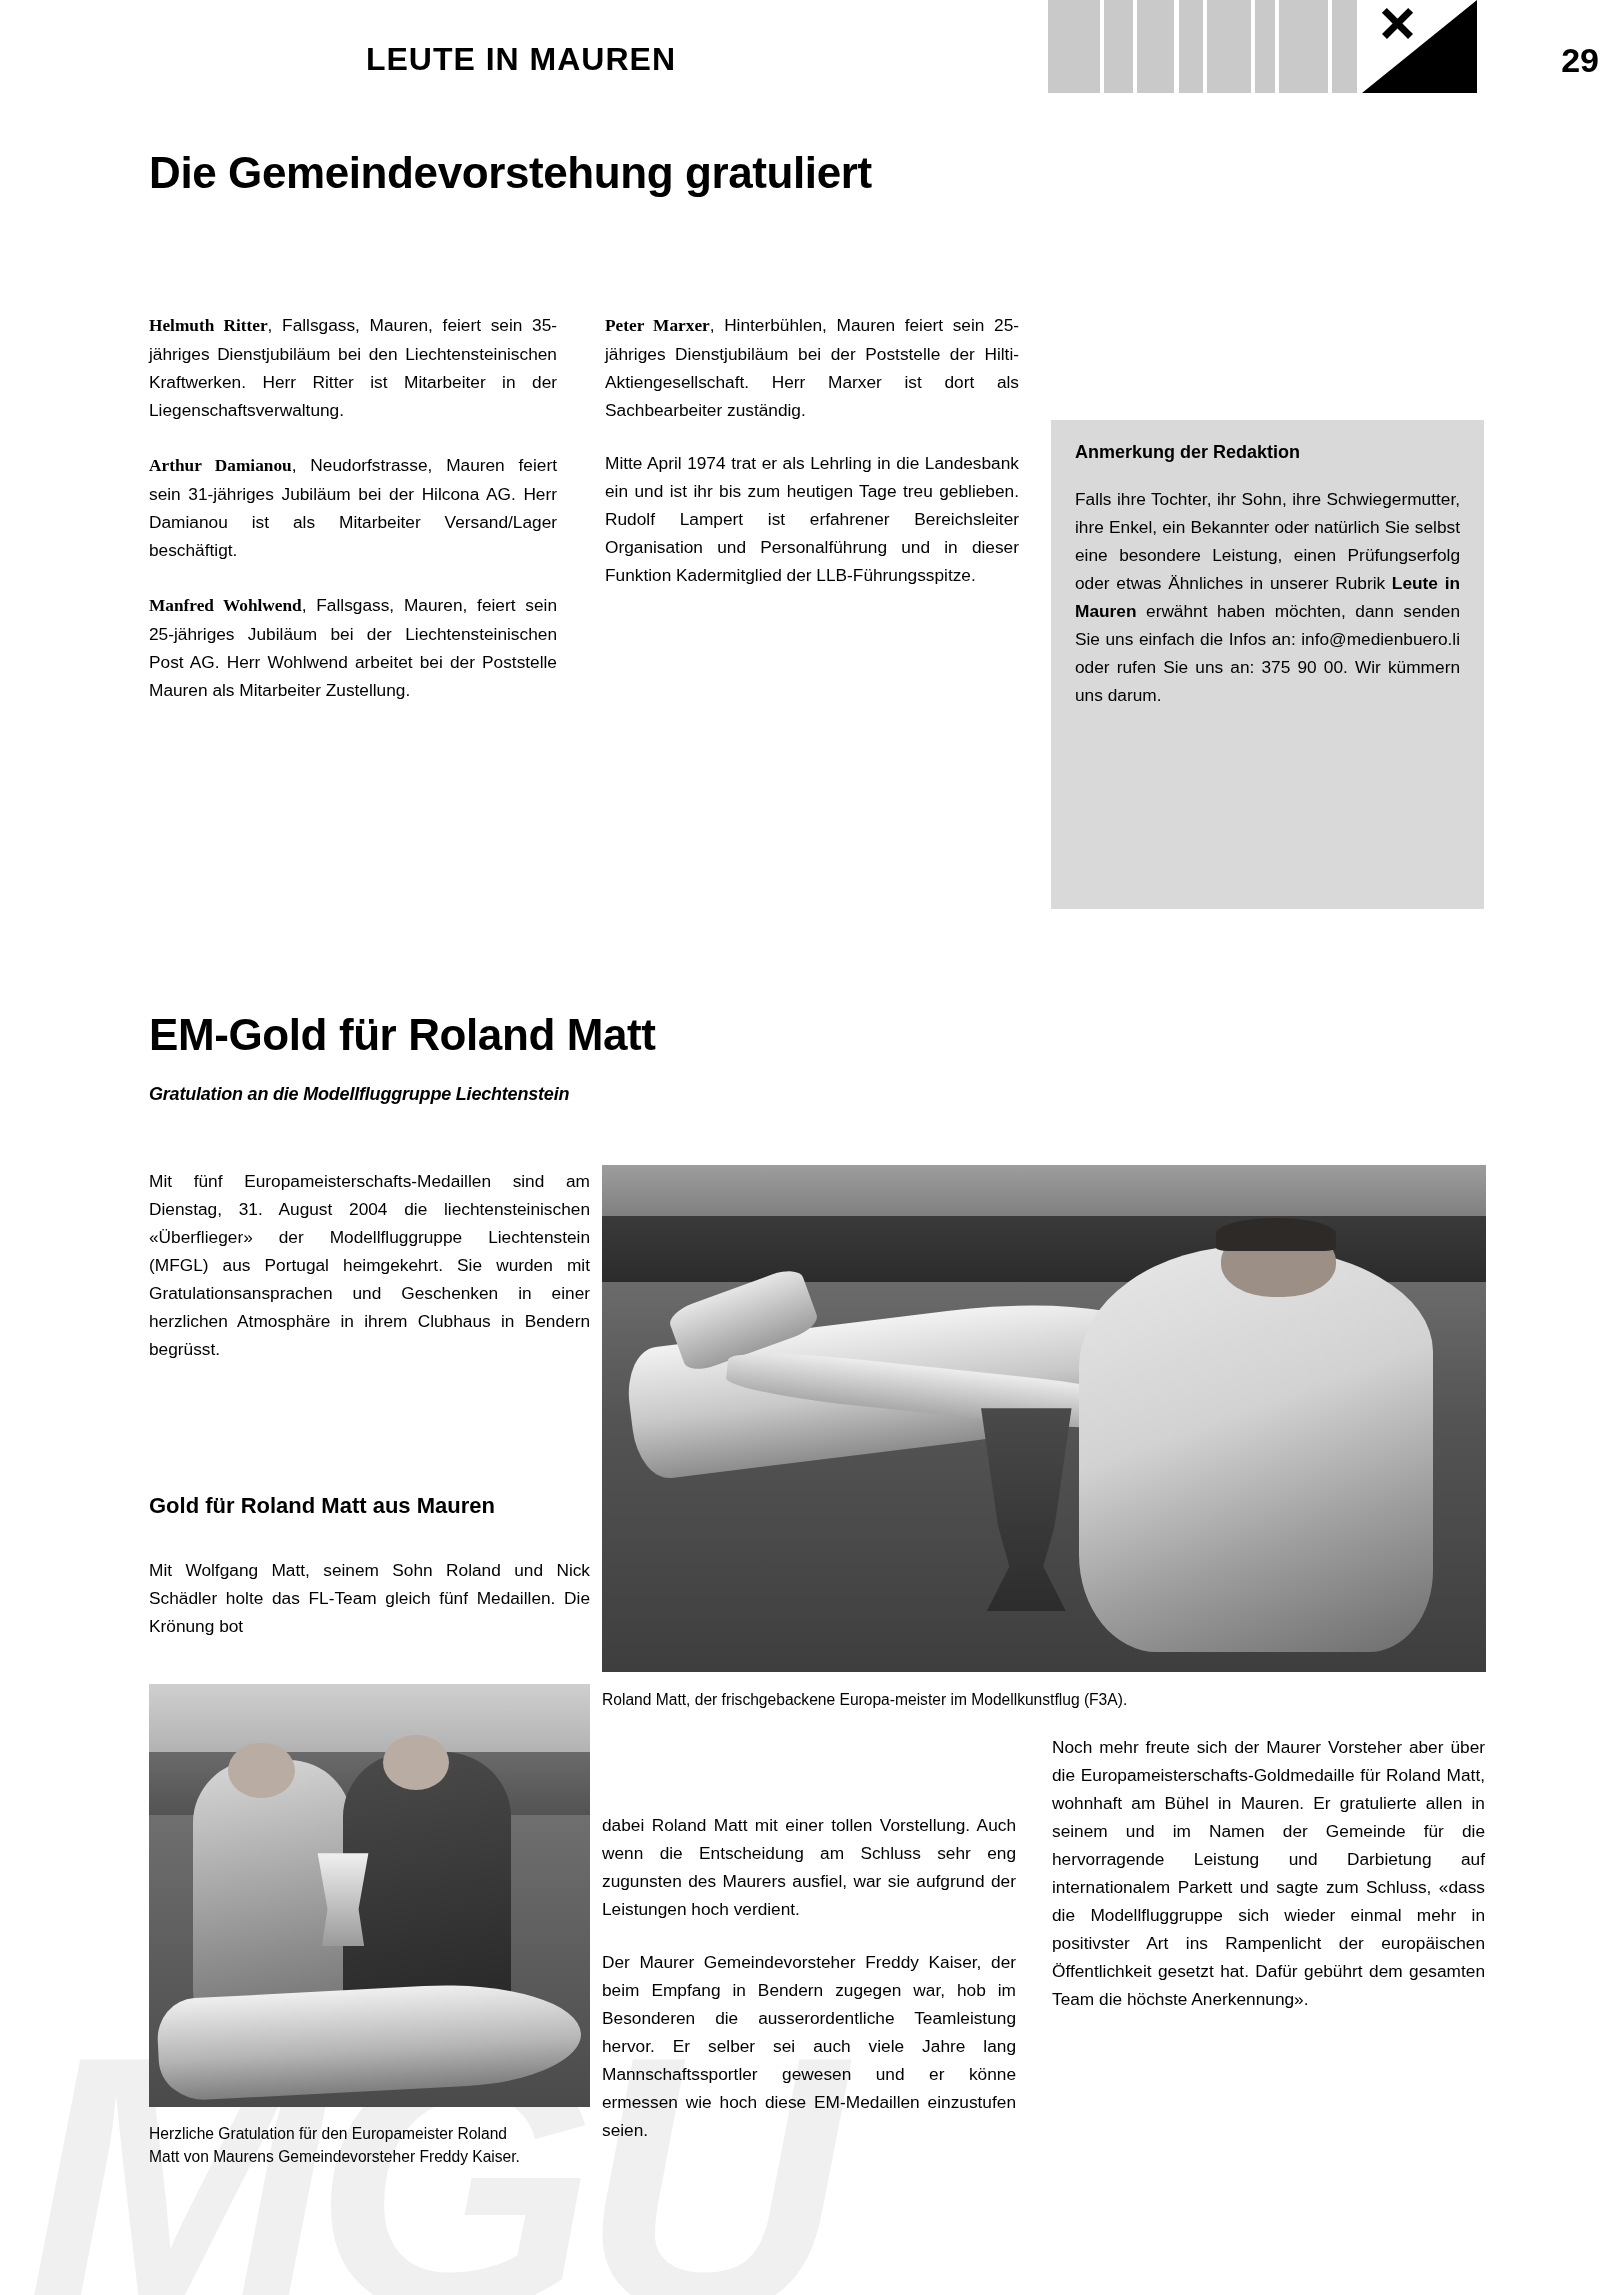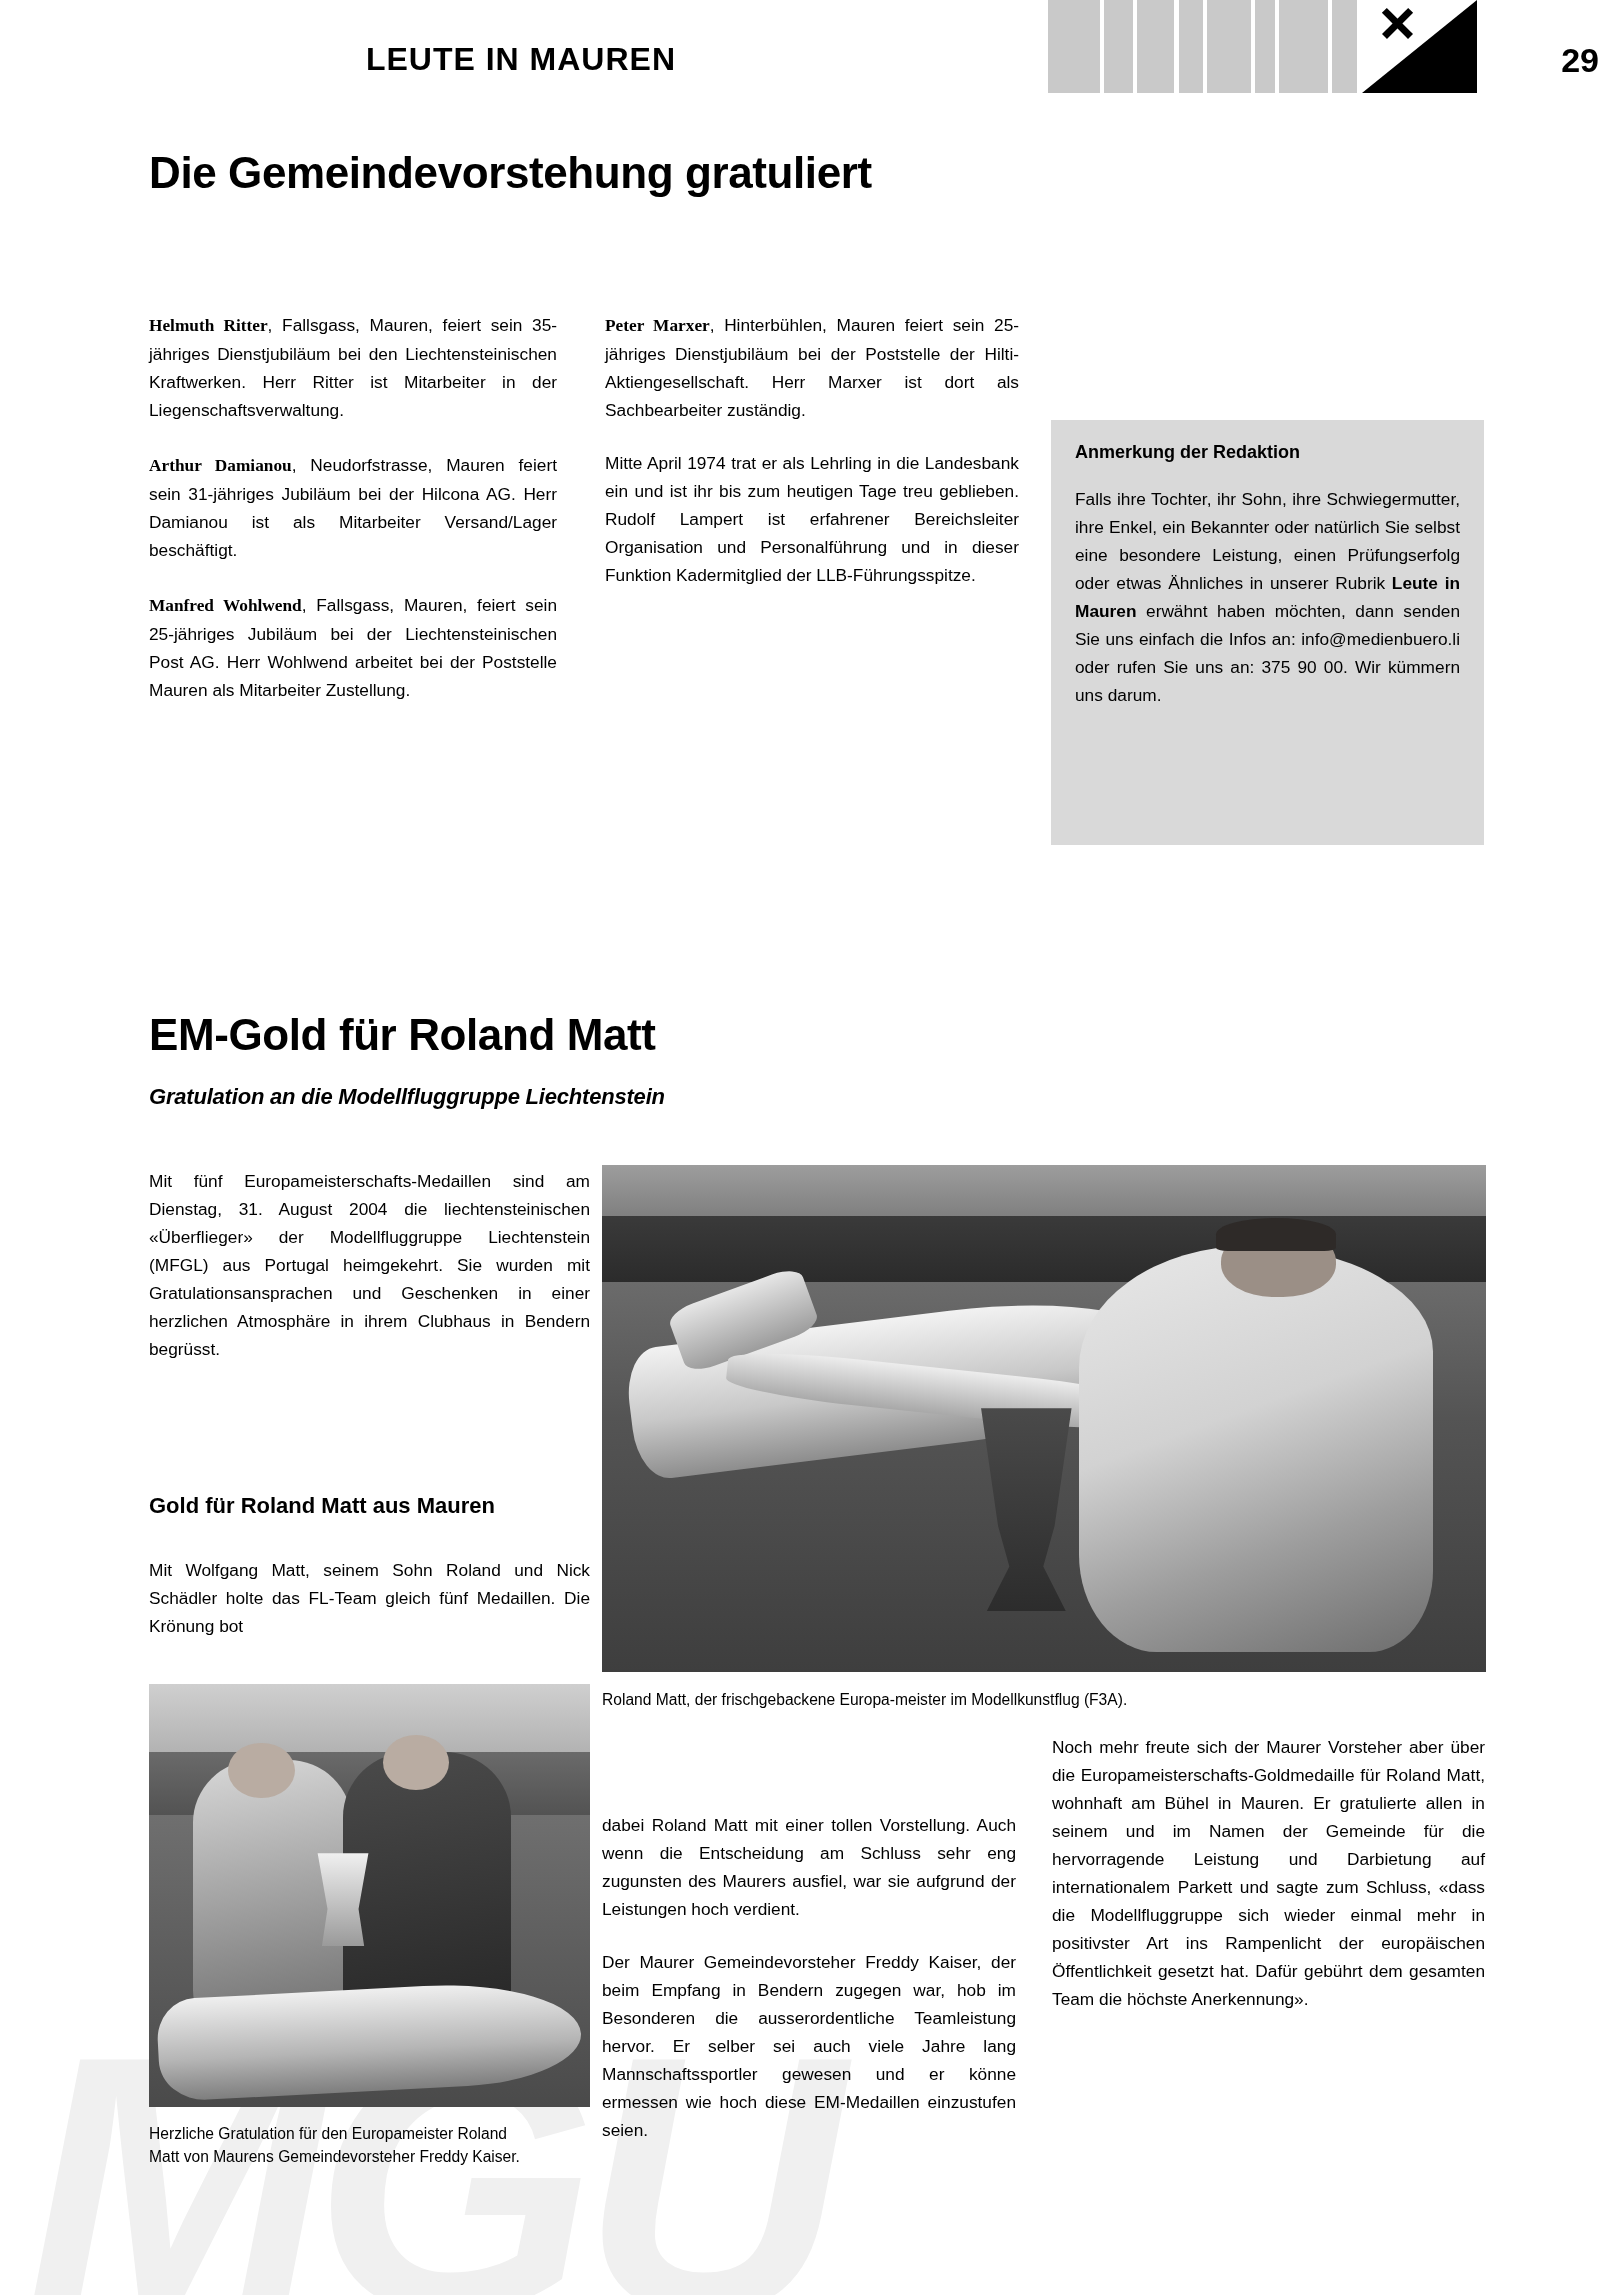--- a/index.html
+++ b/index.html
@@ -101,21 +101,21 @@
 
   
   .h1 {
     position: absolute;
     font-size: 44px;
     font-weight: bold;
     letter-spacing: -0.4px;
   }
   .h2 {
     position: absolute;
-    font-size: 22px;
+    font-size: 18px;
     font-weight: bold;
     font-style: italic;
     letter-spacing: -0.2px;
   }
   .h3 {
     position: absolute;
     font-size: 22px;
     font-weight: bold;
   }
   .col {
@@ -334,21 +334,21 @@
 
     <div class="col" style="left:605px; top:311px; width:414px;">
       <p>
         <span class="lead">Peter Marxer</span><span>, Hinterbühlen, Mauren feiert sein 25-jähriges Dienstjubiläum bei der Poststelle der Hilti-Aktiengesellschaft. Herr Marxer ist dort als Sachbearbeiter zuständig.</span>
       </p>
       <p style="margin-top:1.7px;">
         <span>Mitte April 1974 trat er als Lehrling in die Landesbank ein und ist ihr bis zum heutigen Tage treu geblieben. Rudolf Lampert ist erfahrener Bereichsleiter Organisation und Personalführung und in dieser Funktion Kadermitglied der LLB-Führungsspitze.</span>
       </p>
     </div>
 
-    <div class="box-note" style="left:1051px; top:420px; width:433px; height:425px;">
+    <div class="box-note" style="left:1051px; top:420px; width:433px; height:489px;">
       <div class="box-title">Anmerkung der Redaktion</div>
       <div class="box-body">
         <span>Falls ihre Tochter, ihr Sohn, ihre Schwiegermutter, ihre Enkel, ein Bekannter oder natürlich Sie selbst eine besondere Leistung, einen Prüfungserfolg oder etwas Ähnliches in unserer Rubrik </span><b>Leute in Mauren</b><span> erwähnt haben möchten, dann senden Sie uns einfach die Infos an: info@medienbuero.li oder rufen Sie uns an: 375 90 00. Wir kümmern uns darum.</span>
       </div>
     </div>
 
     <div class="h1" style="left:149px; top:1010px;">EM-Gold für Roland Matt</div>
     <div class="h2" style="left:149px; top:1084px;">Gratulation an die Modellfluggruppe Liechtenstein</div>
 
     <div class="col" style="left:149px; top:1167px; width:441px;">

